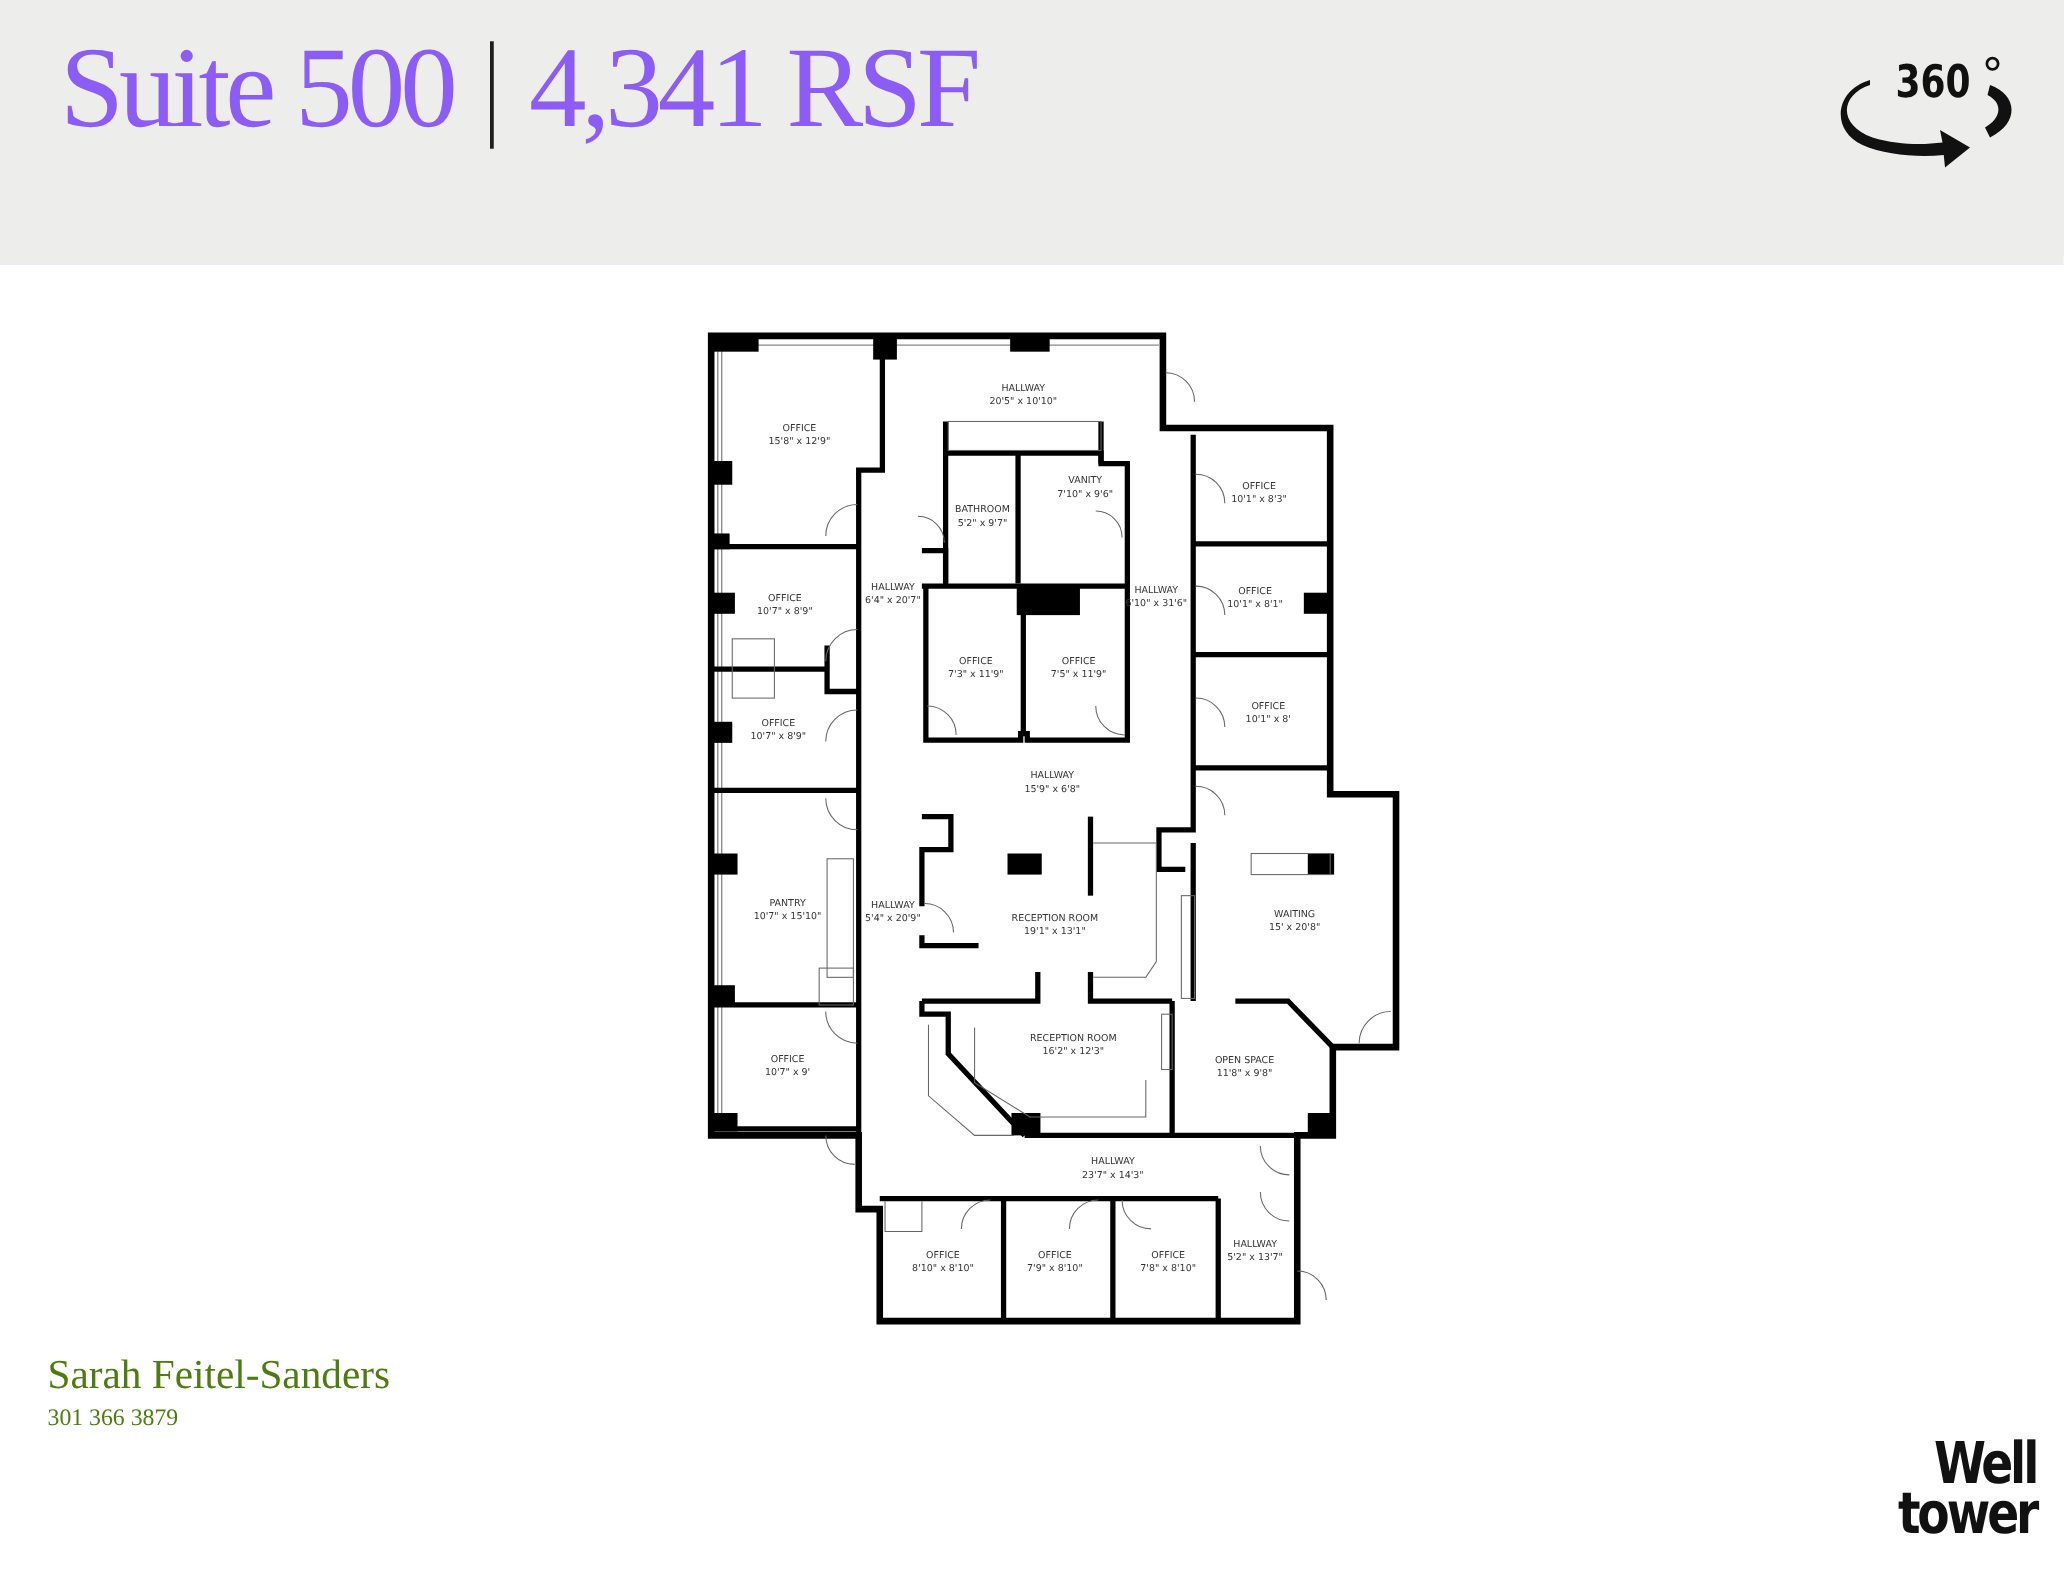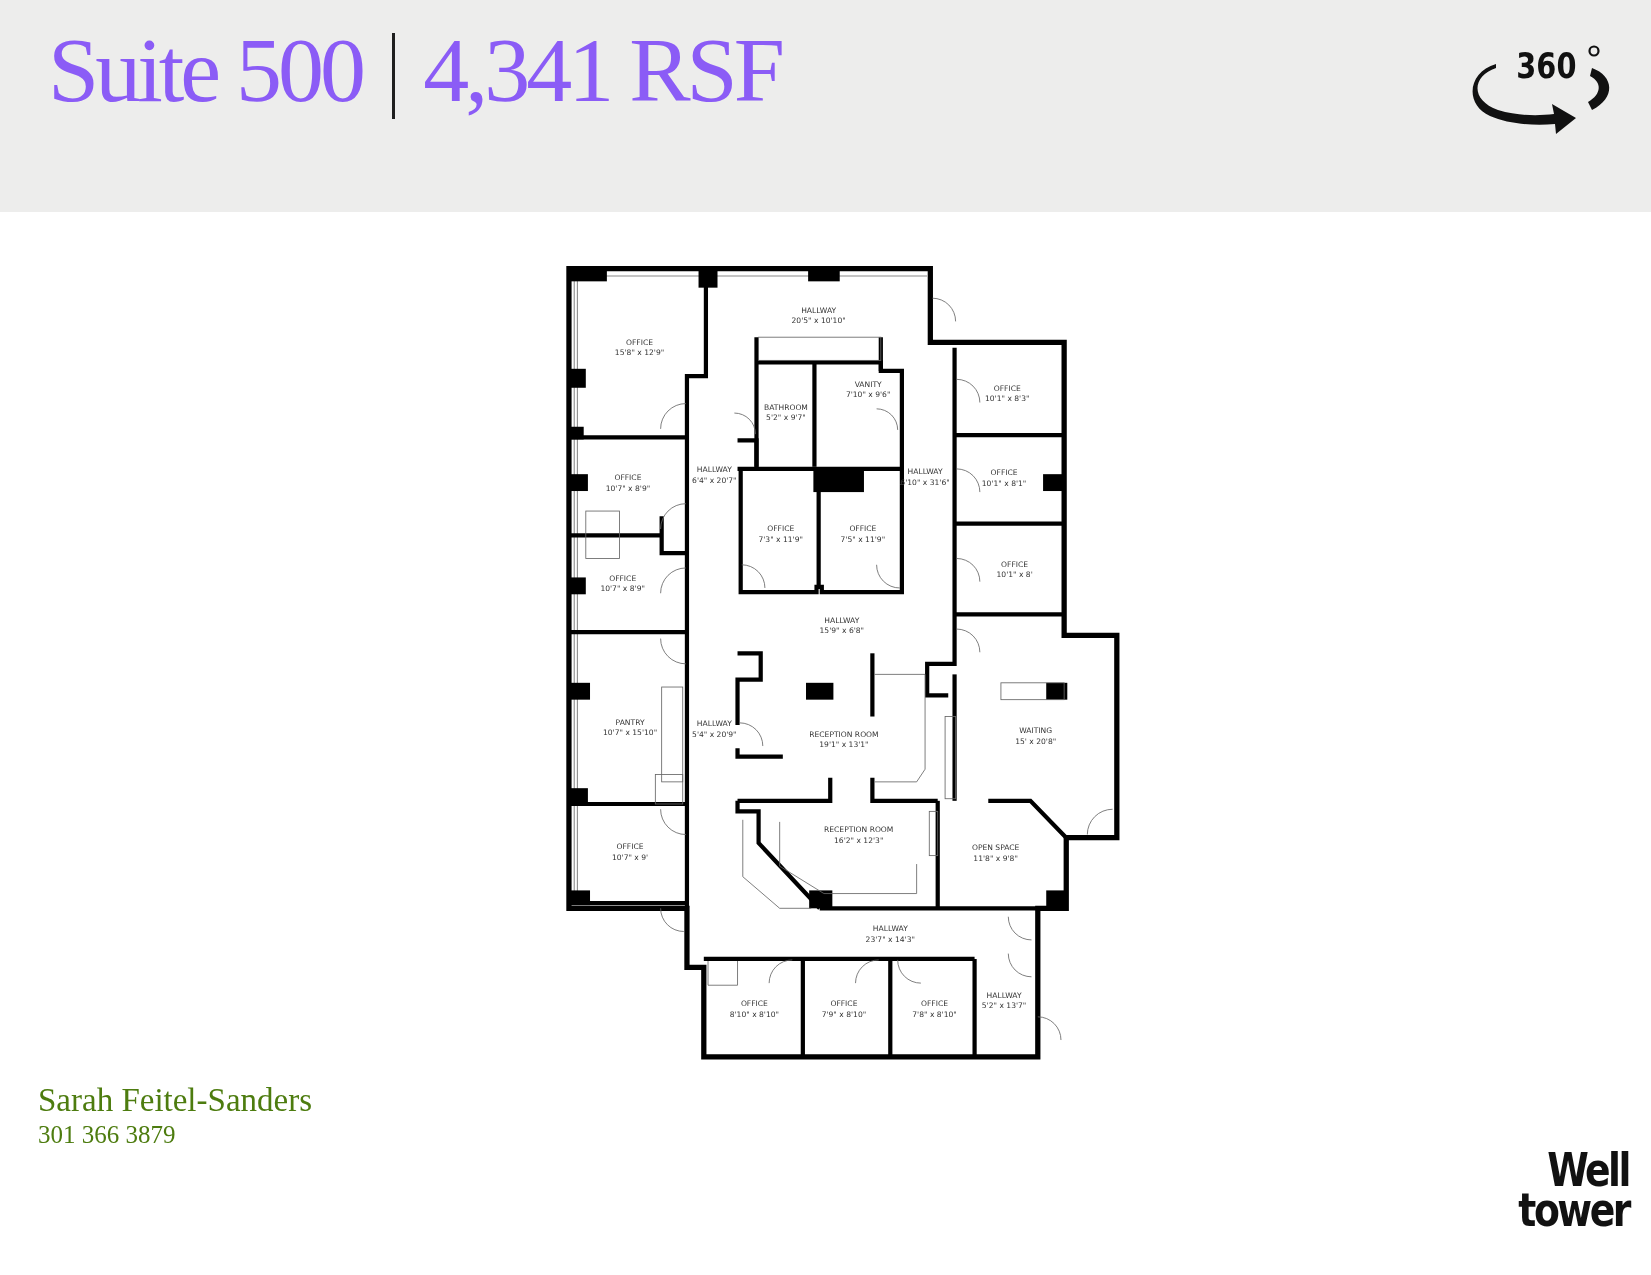--- a/index.html
+++ b/index.html
@@ -5,21 +5,21 @@
   html, body { margin:0; padding:0; }
   body { width:1651px; height:1275px; position:relative; background:#ffffff; overflow:hidden; font-family:"Liberation Sans", sans-serif; }
   .header { position:absolute; left:0; top:0; width:1651px; height:212px; background:#ededec; }
   .title { position:absolute; left:48px; top:24px; font-family:Liberation Serif, serif; font-size:92px; color:#8b5cf6; letter-spacing:-4px; white-space:nowrap; line-height:1; }
   .title .sep { display:inline-block; width:3px; height:86px; background:#1e1e1e; vertical-align:middle; margin:0 28px 0 30px; position:relative; top:-4px; }
   .icon360 { position:absolute; left:1468px; top:38px; width:148px; height:98px; }
   .plan { position:absolute; left:0; top:0; width:1651px; height:1275px; }
   .room-label { font-family:"DejaVu Sans", sans-serif; font-size:7.2px; fill:#333; text-anchor:middle; }
   .footer { position:absolute; left:38px; top:1081px; font-family:"Liberation Serif", serif; color:#4d7c0f; }
   .footer .name { font-size:33px; line-height:38px; }
-  .footer .line { font-size:25px; line-height:32px; }
+  .footer .line { font-size:19px; line-height:32px; }
   .logo { position:absolute; left:1498px; top:1150px; font-family:"DejaVu Sans", sans-serif; font-weight:bold; color:#111; font-size:46px; line-height:40px; letter-spacing:-3px; text-align:right; transform:scaleX(0.82); transform-origin:right top; width:150px; right:22px; left:auto; }
 </style>
 </head>
 <body>
 
 <div class="header">
   <div class="title"><span>Suite 500</span><span class="sep"></span><span>4,341 RSF</span></div>
   <svg class="icon360" viewBox="0 0 148 98">
     <text x="78" y="40" font-family="DejaVu Sans" font-weight="bold" font-size="36" text-anchor="middle" fill="#111" transform="scale(0.8,1) translate(20,0)">360</text>
     <circle cx="126" cy="13" r="4.5" fill="none" stroke="#111" stroke-width="2.2"></circle>

